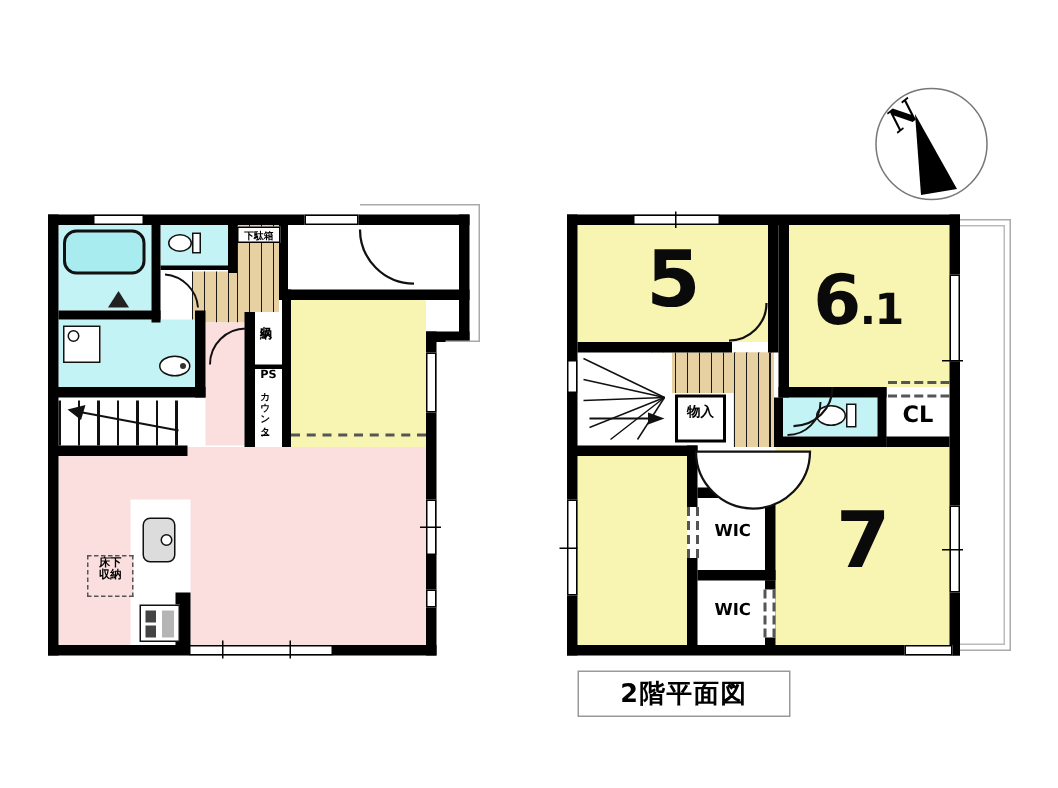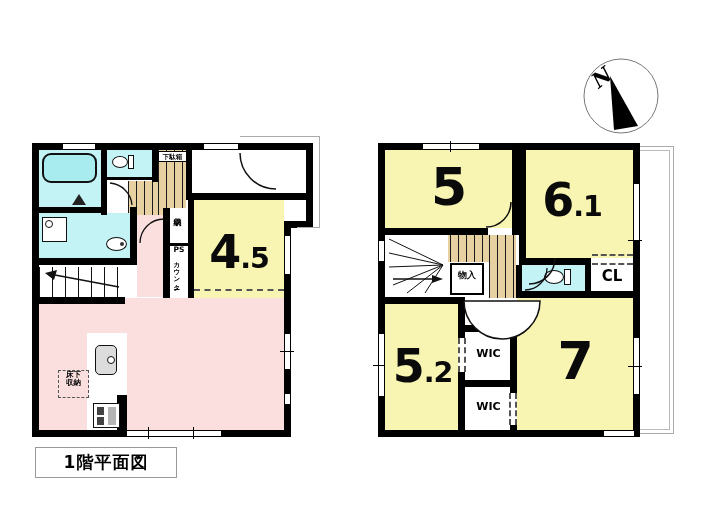--- a/index.html
+++ b/index.html
@@ -126,23 +126,20 @@
 
     <div class="lbl" style="left:126px;top:8px;width:29px;height:11px;background:#fff;border:1px solid #000;font-size:6.5px;text-align:center;line-height:10px;box-sizing:border-box">下駄箱</div>
     <div class="lbl vtext" style="left:140px;top:68px;font-size:8px">収納</div>
     <div class="lbl" style="left:138px;top:103px;width:18px;font-size:7.5px;text-align:center">PS</div>
     <div class="lbl vtext" style="left:141px;top:114px;font-size:6.5px;letter-spacing:0">カウンター</div>
     <div class="abs" style="left:26px;top:227px;width:31px;height:28px;border:1.5px dashed #555;background:#fbdfdf;text-align:center">
       <div class="lbl" style="position:static;font-size:7.5px">床下</div>
       <div class="lbl" style="position:static;font-size:7.5px">収納</div>
     </div>
 
-    <div class="numwrap" style="left:162px;top:90px;width:90px;font-size:46px">
-      <span class="nb">4</span><span class="ns">.5</span>
-    </div>
   </div>
 
   <div class="thin" style="left:240px;top:136px;width:80px;height:1px"></div>
   <div class="thin" style="left:319px;top:136px;width:1px;height:92px"></div>
   <div class="thin" style="left:297px;top:227px;width:23px;height:1px"></div>
 
   <div class="abs" style="left:378px;top:143px;width:262px;height:294px">
 
     <div class="abs yellow" style="left:7px;top:7px;width:127px;height:78px"></div>
     <div class="abs yellow" style="left:148px;top:7px;width:107px;height:108px"></div>
@@ -225,26 +222,23 @@
     <div class="lbl" style="left:213px;top:126px;width:42px;font-size:15px;text-align:center">CL</div>
     <div class="lbl" style="left:89px;top:205px;width:43px;font-size:11px;text-align:center">WIC</div>
     <div class="lbl" style="left:89px;top:258px;width:43px;font-size:11px;text-align:center">WIC</div>
 
     <div class="numwrap" style="left:7px;top:22px;width:127px;font-size:52px">
       <span class="nb">5</span>
     </div>
     <div class="numwrap" style="left:148px;top:38px;width:92px;font-size:46px">
       <span class="nb">6</span><span class="ns">.1</span>
     </div>
-    <div class="numwrap" style="left:7px;top:204px;width:75px;font-size:46px">
-      <span class="nb">5</span><span class="ns">.2</span>
-    </div>
     <div class="numwrap" style="left:139px;top:196px;width:116px;font-size:52px">
       <span class="nb">7</span>
     </div>
   </div>
 
   <div class="abs" style="left:640px;top:146px;width:34px;height:288px;border:1px solid #aaa;border-left:none"></div>
   <div class="abs" style="left:640px;top:150px;width:30px;height:280px;border:1px solid #bbb;border-left:none"></div>
 
-  <div class="cap" style="left:35px;top:447px">1階平面図</div>
+  <div class="cap" style="left:385px;top:447px">2階平面図</div>
 
 </div>
 
 </body></html>

